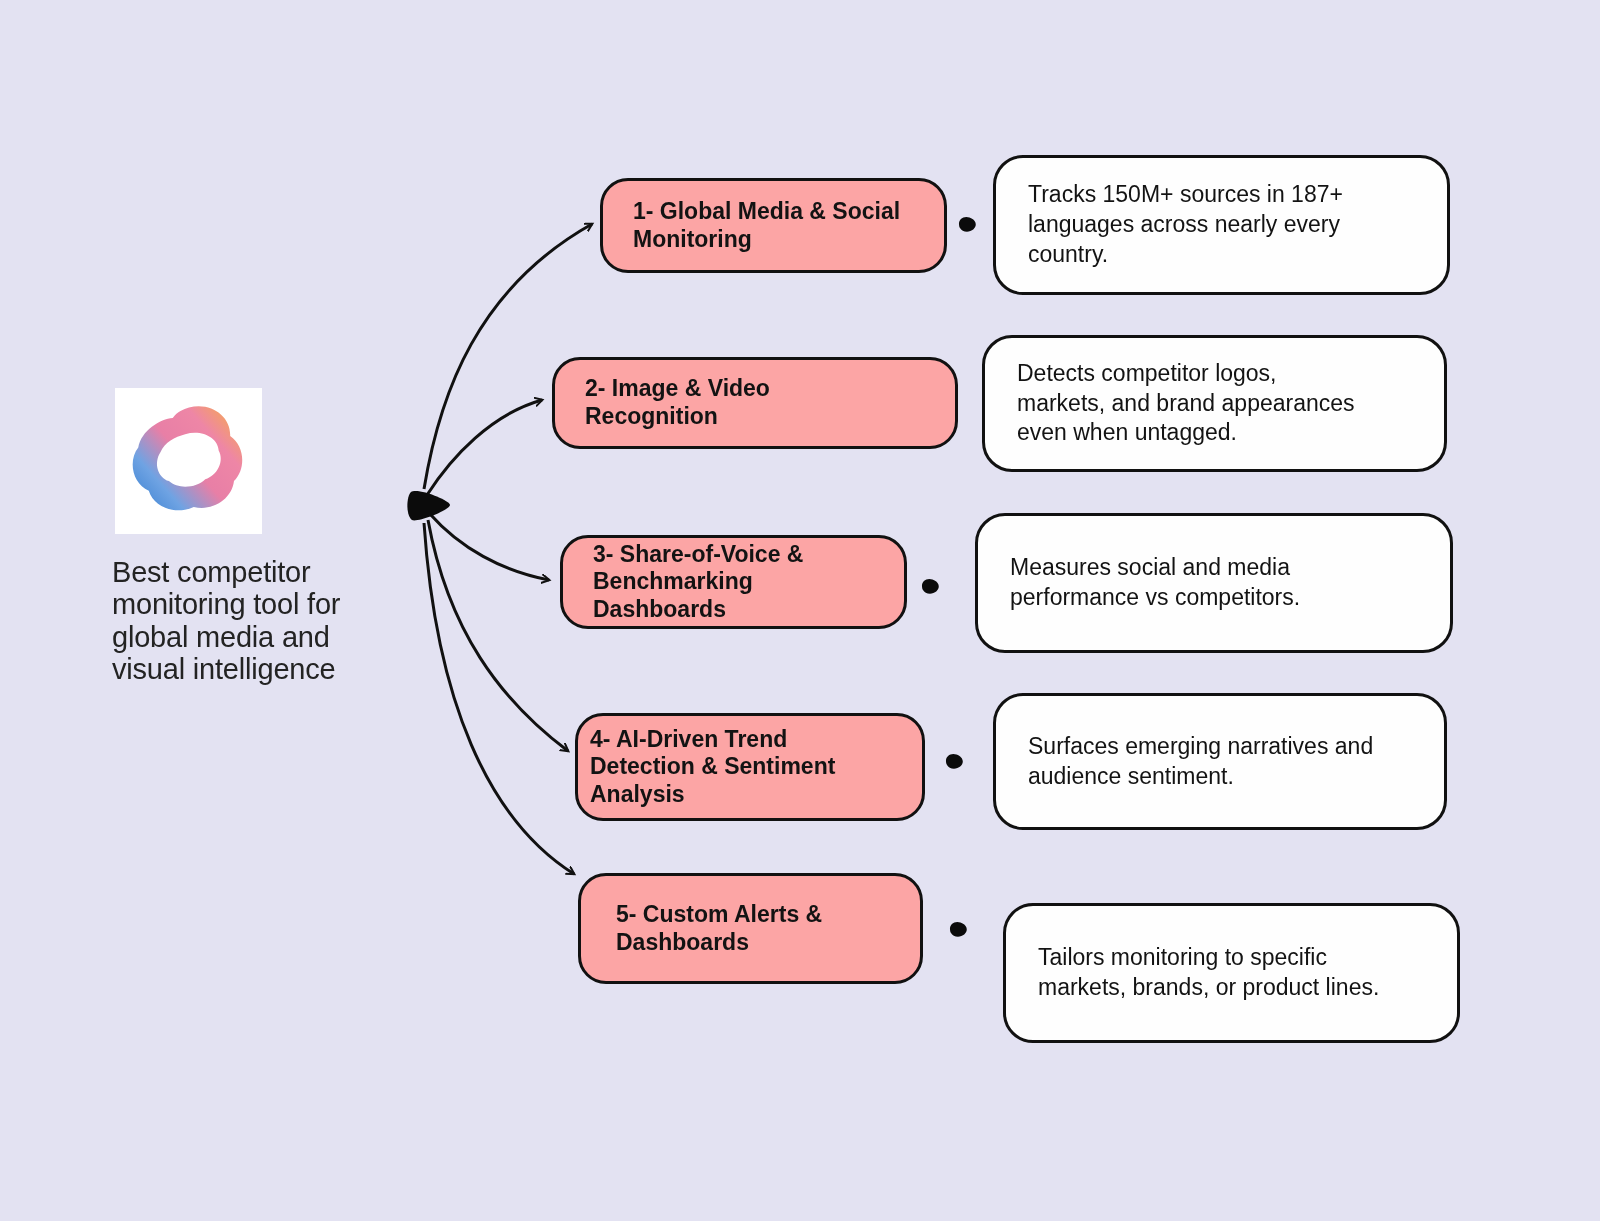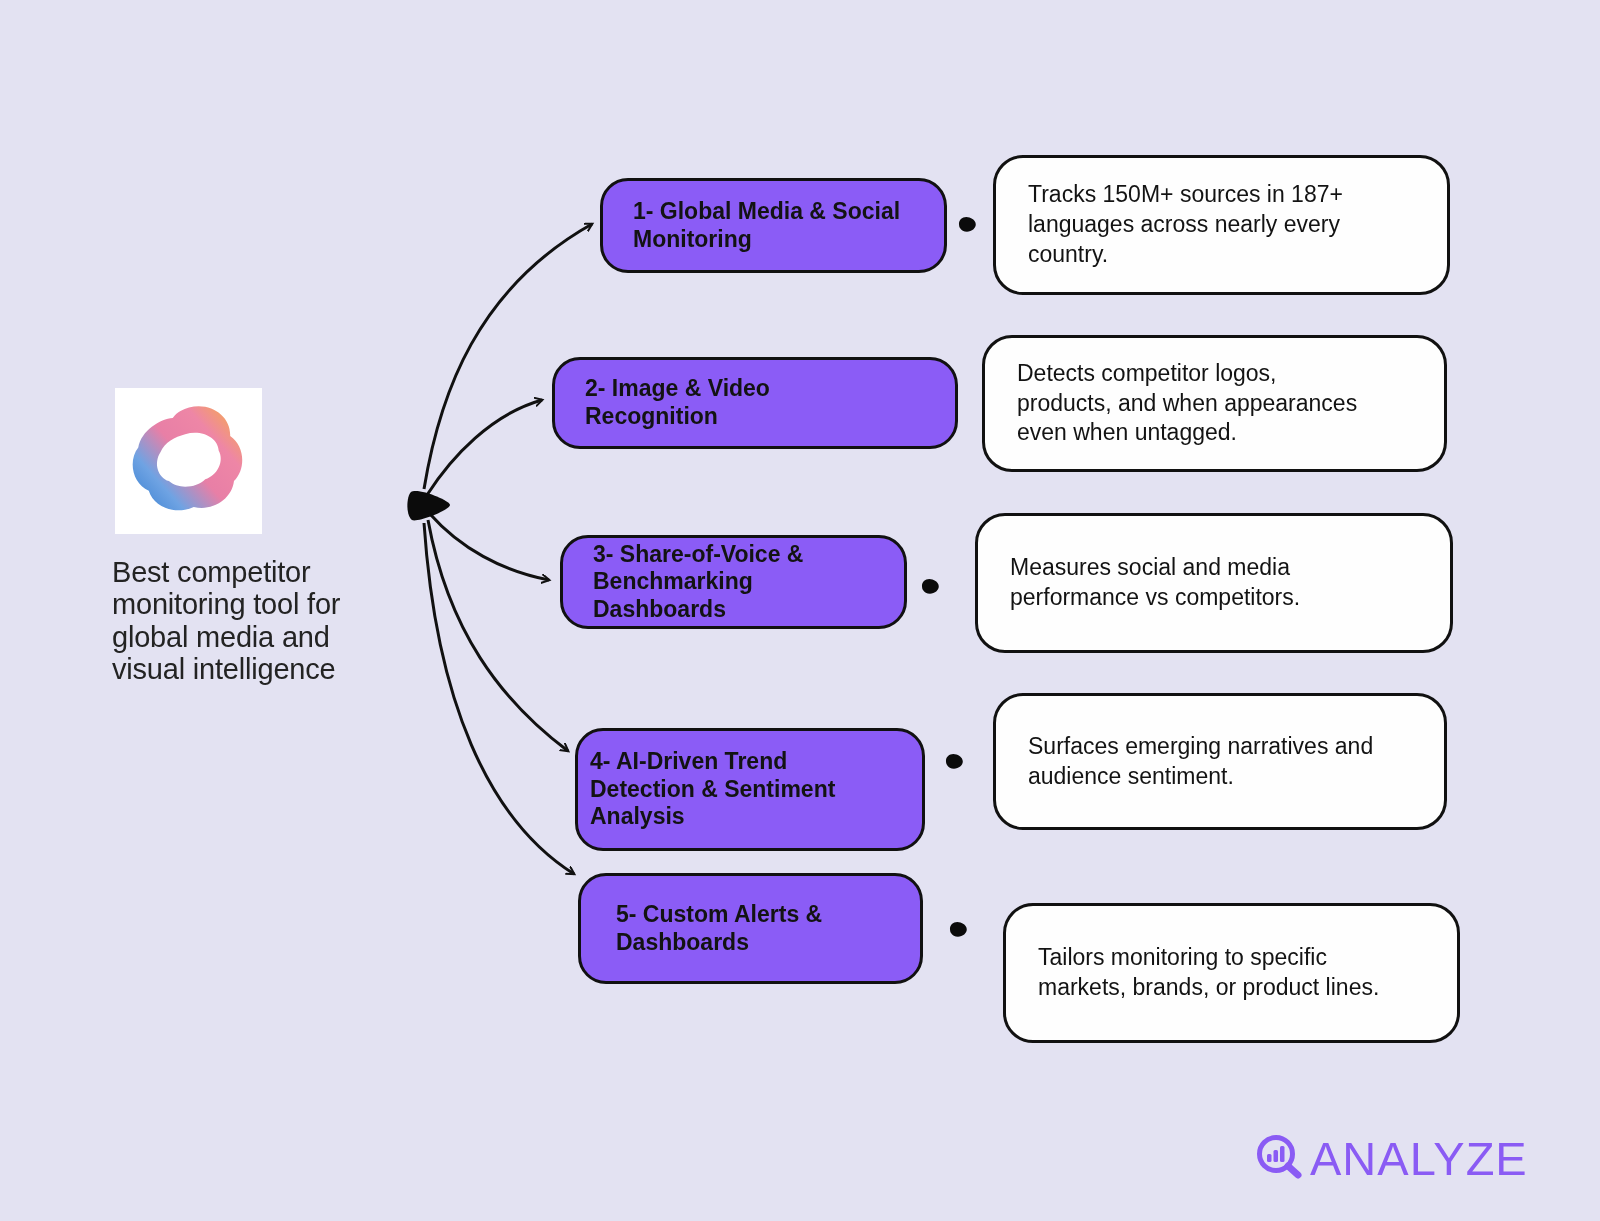--- a/index.html
+++ b/index.html
@@ -15,29 +15,29 @@
     background:#ffffff;display:flex;align-items:center;justify-content:center;
   }
   .caption{
     position:absolute;left:112px;top:540px;width:300px;
     font-size:29px;line-height:1.12;color:#232323;white-space:pre-line;
     letter-spacing:-0.2px;
     margin-top:16px;
   }
 
   .pbox{
-    position:absolute;background:#8b5cf6;border:3px solid #111111;border-radius:28px;
+    position:absolute;background:#fca5a5;border:3px solid #111111;border-radius:28px;
     display:flex;align-items:center;box-sizing:border-box;
     padding:8px 14px 8px 30px;
     font-size:23px;font-weight:bold;color:#131313;line-height:1.2;white-space:pre-line;
   }
   .p1{left:600px;top:178px;width:347px;height:95px;}
   .p2{left:552px;top:357px;width:406px;height:92px;}
   .p3{left:560px;top:535px;width:347px;height:94px;}
-  .p4{left:575px;top:728px;width:350px;height:123px;padding-left:12px;}
+  .p4{left:575px;top:713px;width:350px;height:108px;padding-left:12px;}
   .p5{left:578px;top:873px;width:345px;height:111px;padding-left:35px;}
 
   .wbox{
     position:absolute;background:#fefefe;border:3px solid #111111;border-radius:30px;
     display:flex;align-items:center;box-sizing:border-box;
     padding:10px 20px 10px 32px;
     font-size:23px;color:#131313;line-height:1.3;white-space:pre-line;
   }
   .w1{left:993px;top:155px;width:457px;height:140px;}
   .w2{left:982px;top:335px;width:465px;height:137px;}
@@ -116,33 +116,23 @@
   <div class="pbox p4">4- AI-Driven Trend
 Detection &amp; Sentiment
 Analysis</div>
   <div class="pbox p5">5- Custom Alerts &amp;
 Dashboards</div>
 
   <div class="wbox w1">Tracks 150M+ sources in 187+
 languages across nearly every
 country.</div>
   <div class="wbox w2">Detects competitor logos,
-products, and when appearances
+markets, and brand appearances
 even when untagged.</div>
   <div class="wbox w4">Surfaces emerging narratives and
 audience sentiment.</div>
   <div class="wbox w3">Measures social and media
 performance vs competitors.</div>
   <div class="wbox w5">Tailors monitoring to specific
 markets, brands, or product lines.</div>
 
-  <div class="brand">
-    <svg width="56" height="56" viewBox="0 0 56 56">
-      <circle cx="24" cy="24" r="16.5" fill="none" stroke="#8a5bf4" stroke-width="5"></circle>
-      <line x1="36" y1="36" x2="46" y2="45" stroke="#8a5bf4" stroke-width="7" stroke-linecap="round"></line>
-      <rect x="15" y="24" width="4.5" height="8" rx="1.5" fill="#8a5bf4"></rect>
-      <rect x="21.5" y="20" width="4.5" height="12" rx="1.5" fill="#8a5bf4"></rect>
-      <rect x="28" y="16" width="4.5" height="16" rx="1.5" fill="#8a5bf4"></rect>
-    </svg>
-    <span class="brand-text">ANALYZE</span>
-  </div>
 
 </div>
 
 </body></html>

